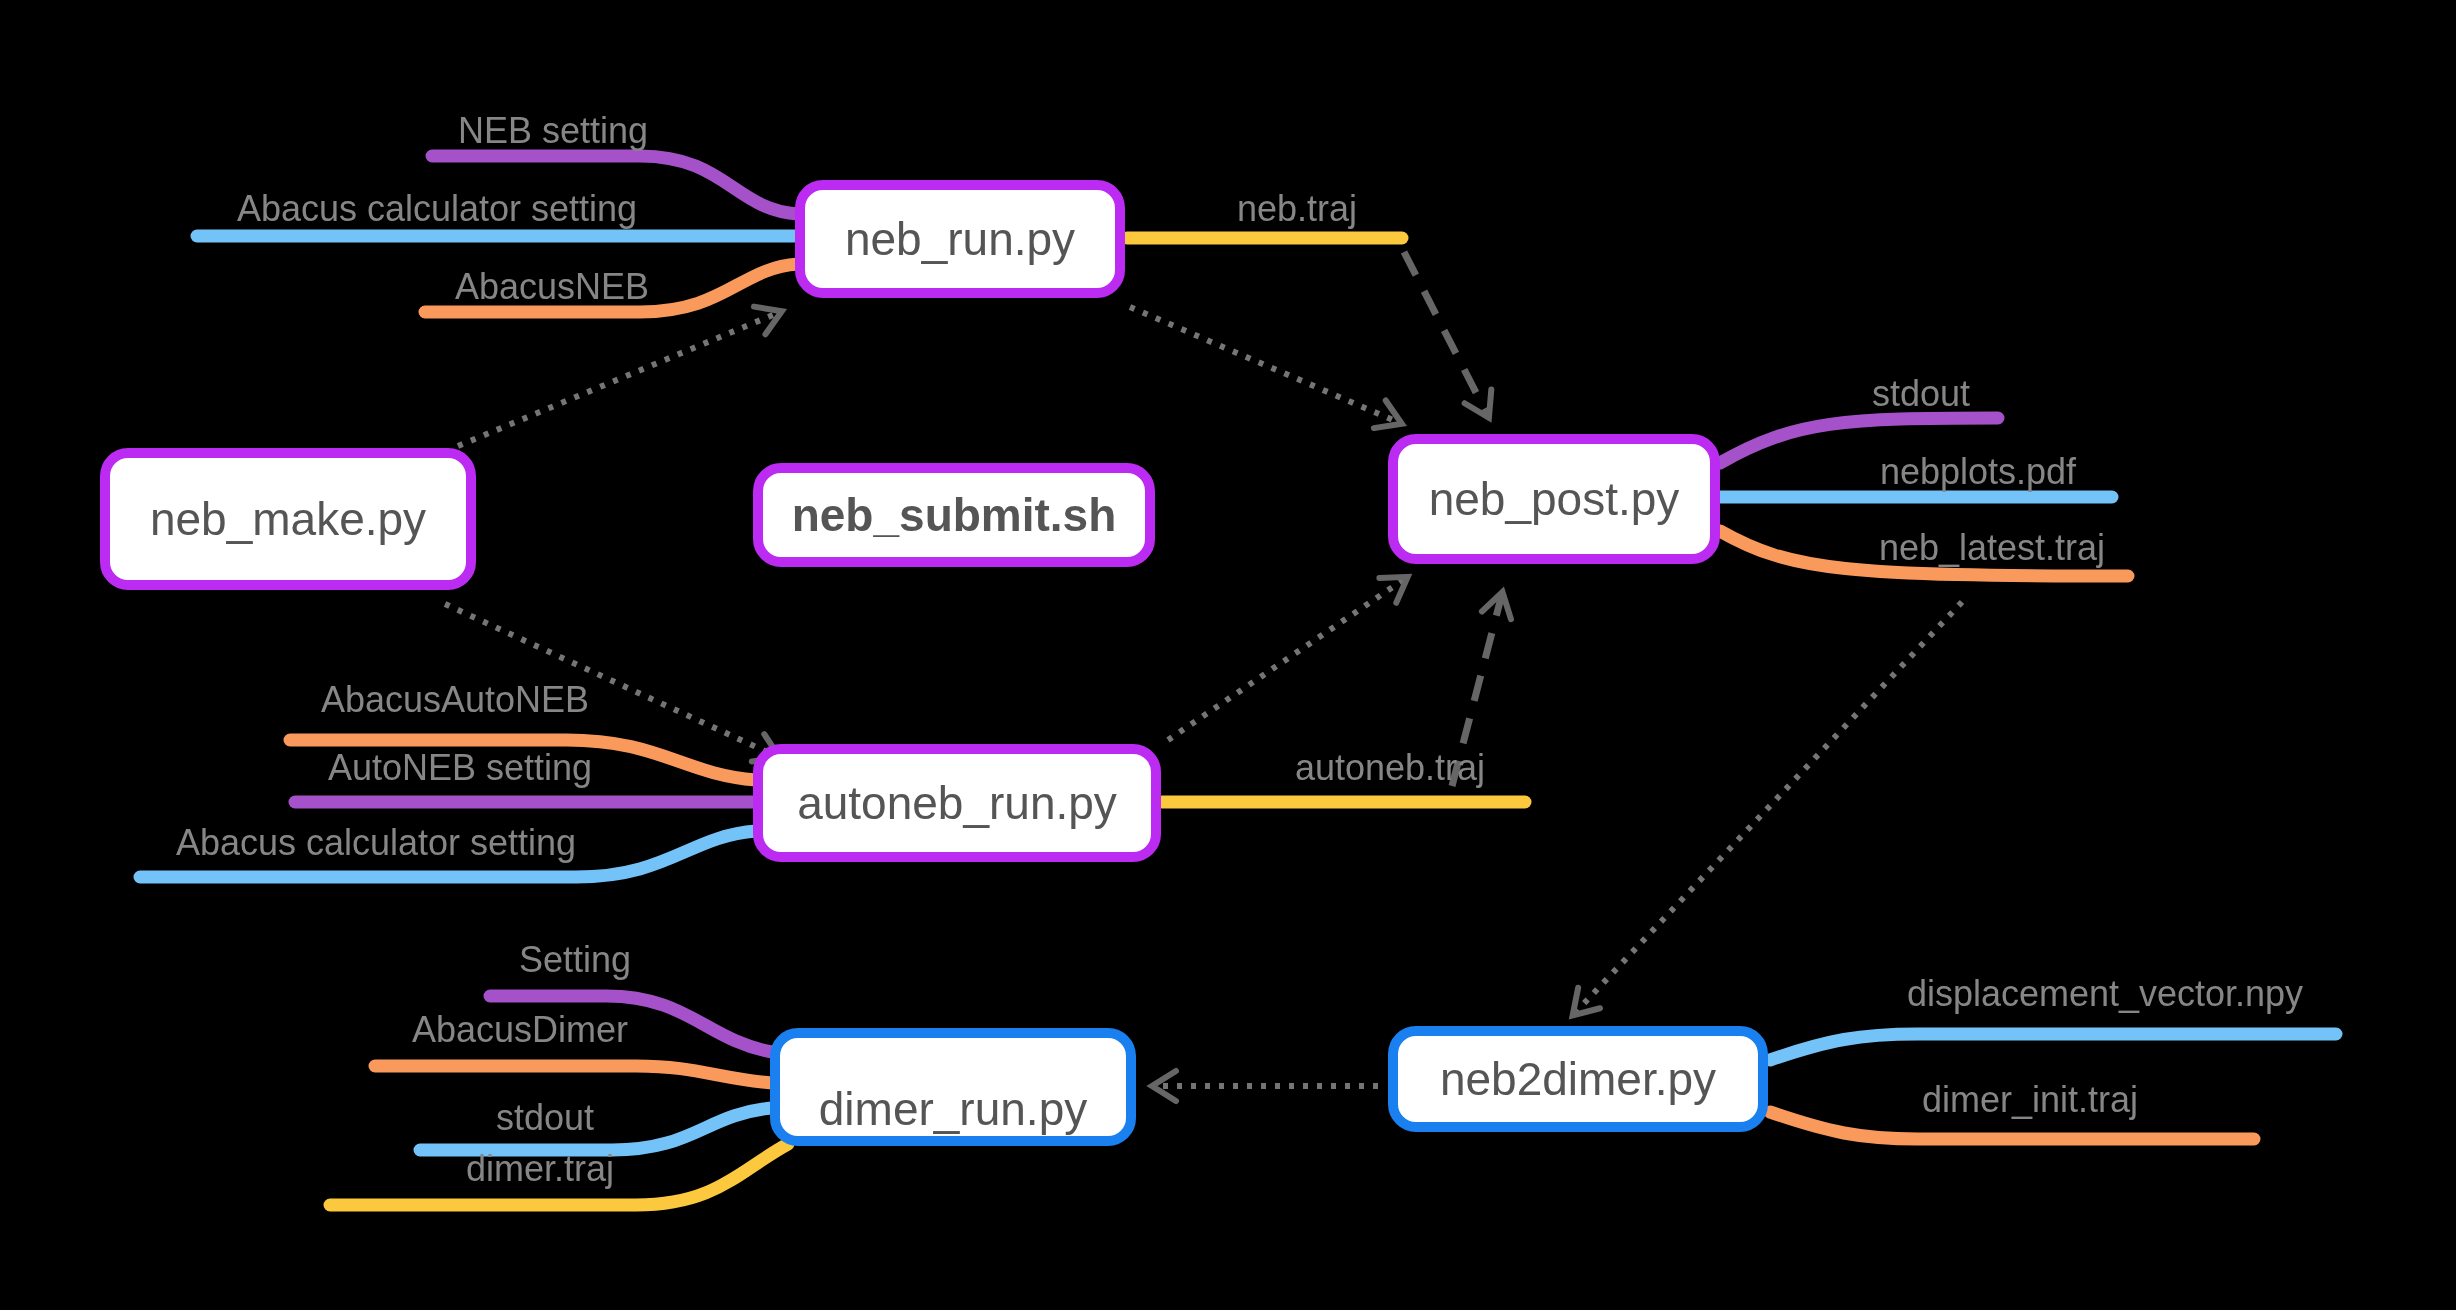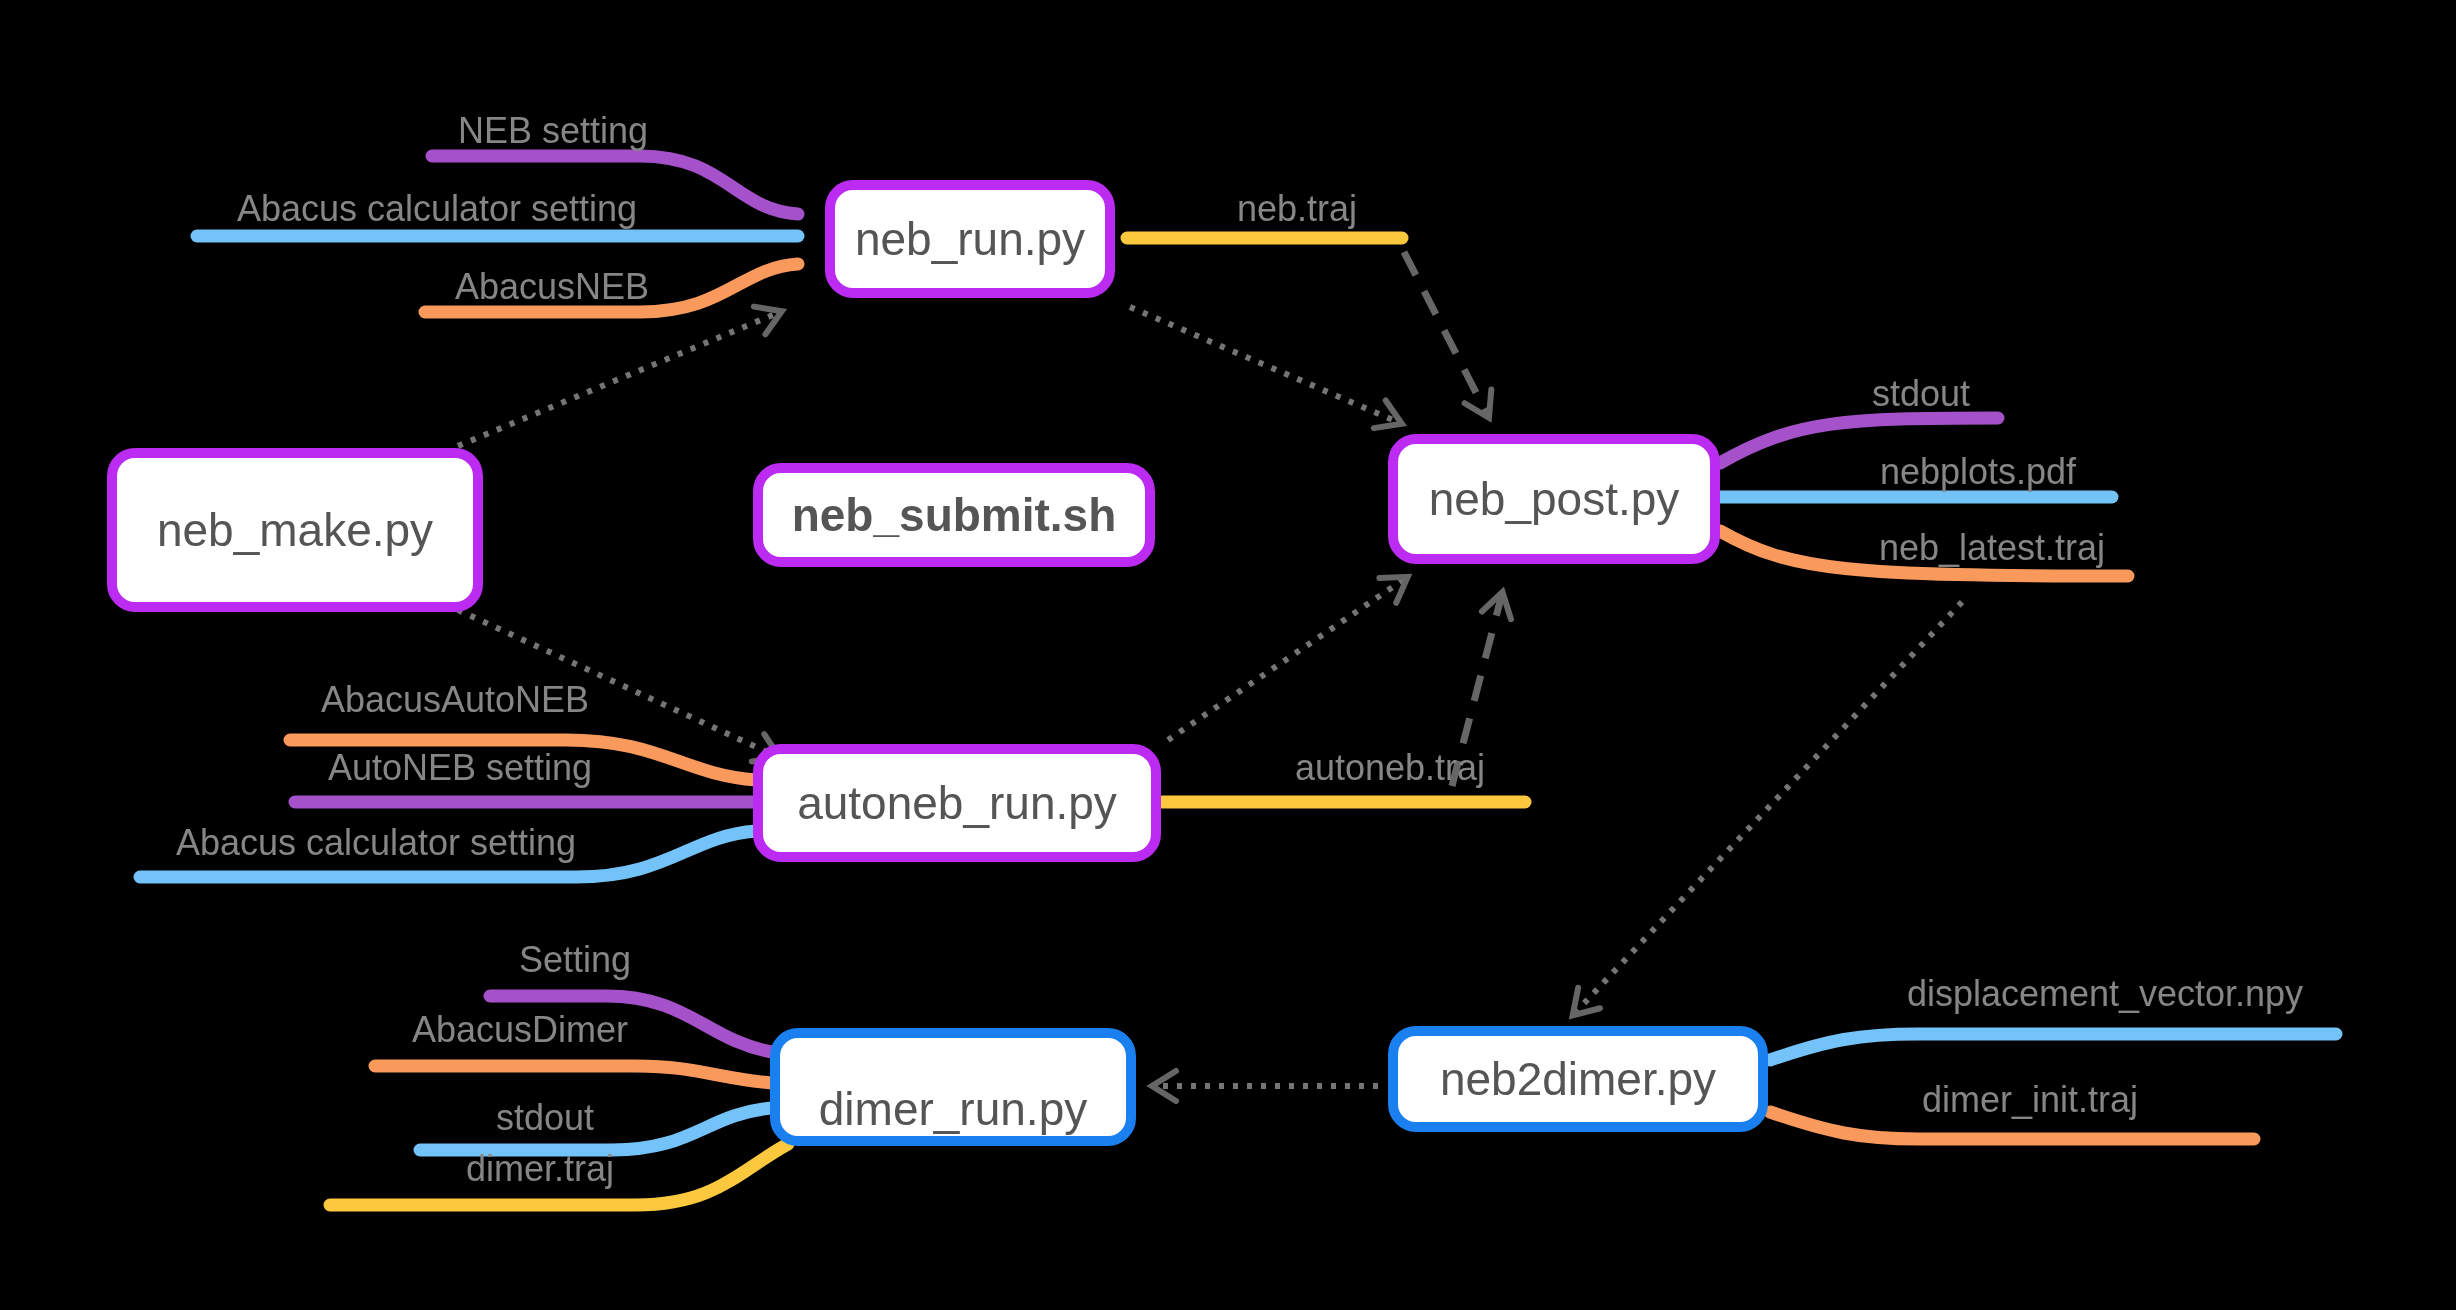--- a/index.html
+++ b/index.html
@@ -82,25 +82,25 @@
     <path class="dotted" d="M 445 604 L 778 757" marker-end="url(#chevron)"></path>
     <path class="dotted" d="M 1130 307 L 1400 423" marker-end="url(#chevron)"></path>
     <path class="dotted" d="M 1168 740 L 1406 578" marker-end="url(#chevron)"></path>
     <path class="dotted" d="M 1962 602 L 1574 1014" marker-end="url(#chevron)"></path>
     <path class="dotted" d="M 1378 1086 L 1154 1086" marker-end="url(#chevron)"></path>
 
     <path class="dashed" d="M 1404 252 L 1488 416" marker-end="url(#chevron)"></path>
     <path class="dashed" d="M 1452 786 L 1502 594" marker-end="url(#chevron)"></path>
   </svg>
 
-  <div class="node purple" style="left:825px;top:180px;width:290px;height:118px;">
+  <div class="node purple" style="left:795px;top:180px;width:330px;height:118px;">
     <span>neb_run.py</span>
   </div>
 
-  <div class="node purple" style="left:100px;top:448px;width:376px;height:164px;margin-left:7px;">
+  <div class="node purple" style="left:100px;top:448px;width:376px;height:142px;">
     <span>neb_make.py</span>
   </div>
 
   <div class="node purple submit" style="left:753px;top:463px;width:402px;height:104px;">
     <span>neb_submit.sh</span>
   </div>
 
   <div class="node purple" style="left:1388px;top:434px;width:332px;height:130px;">
     <span>neb_post.py</span>
   </div>

